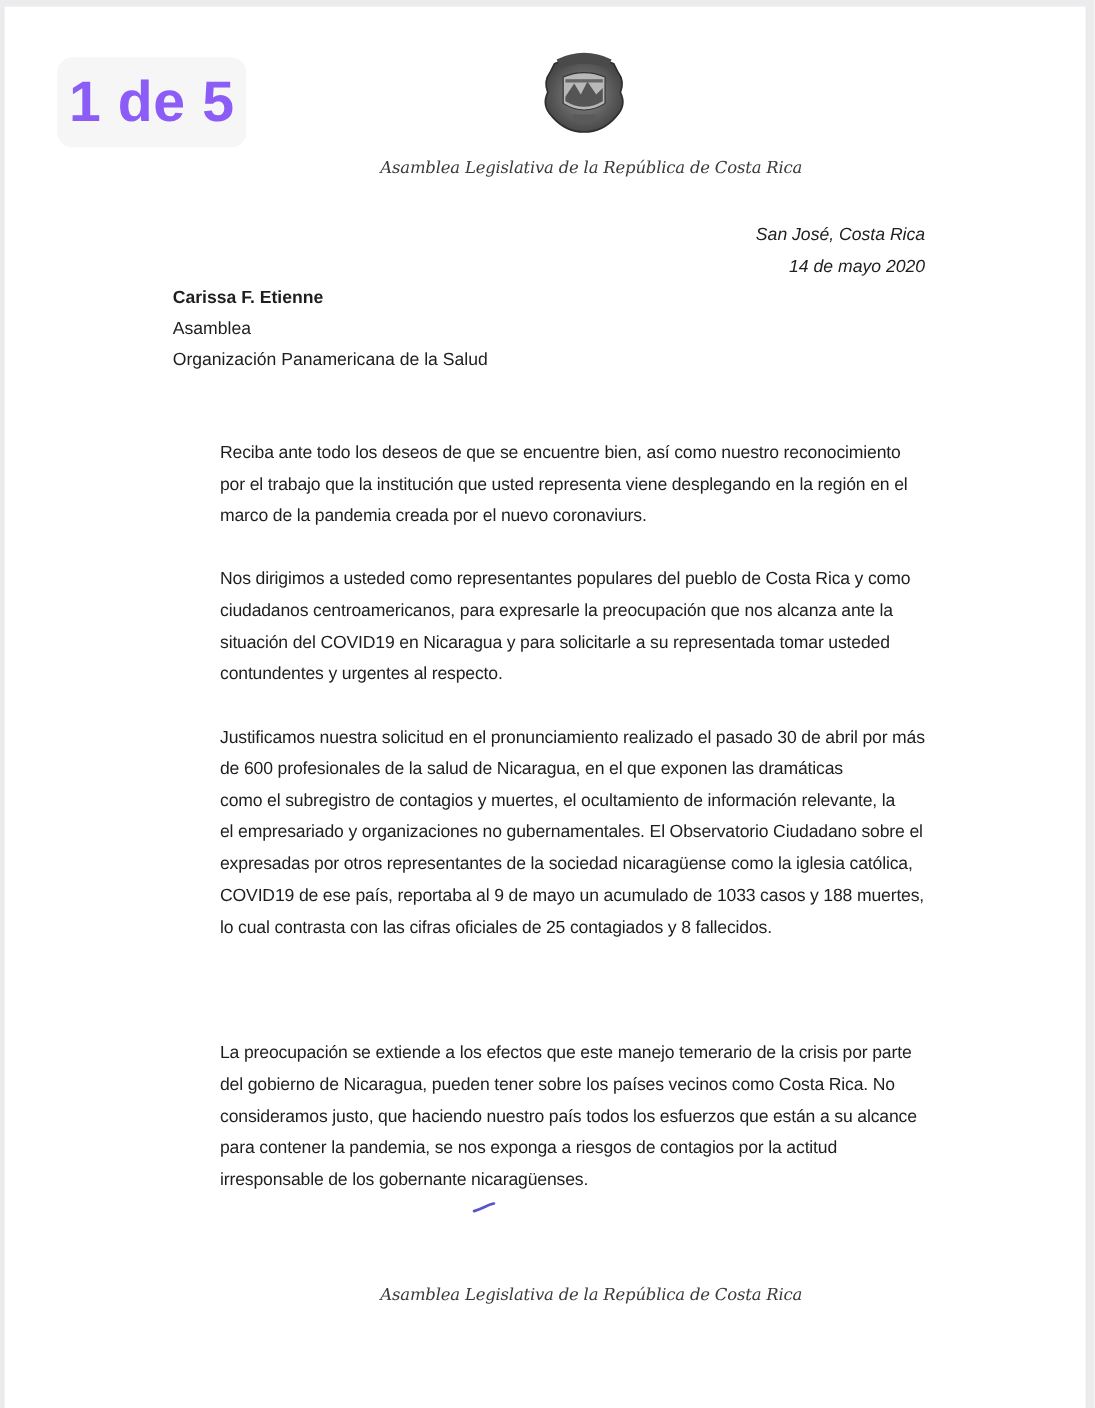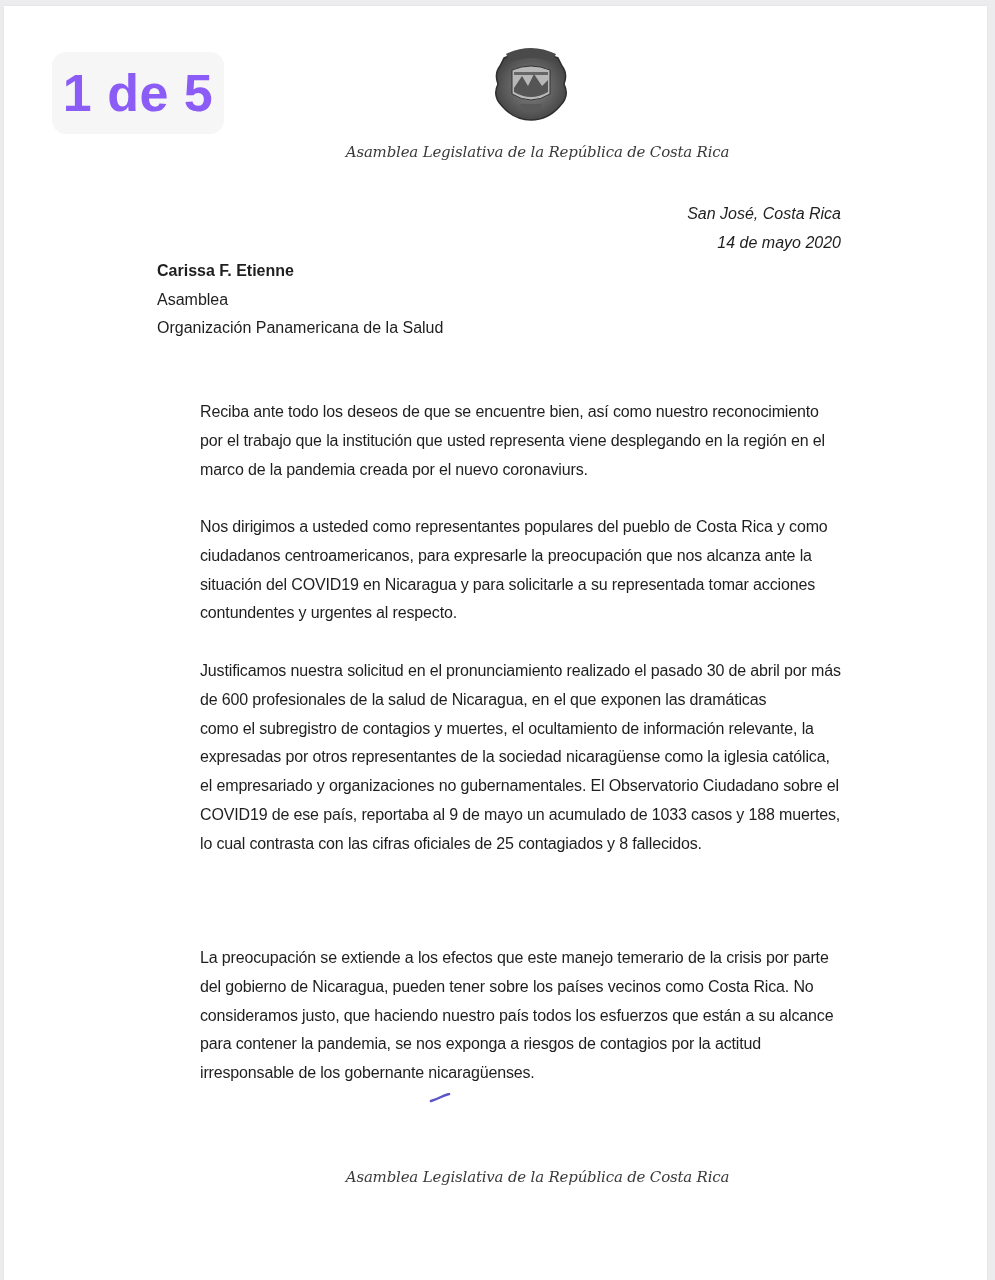--- a/index.html
+++ b/index.html
@@ -92,30 +92,30 @@
 
 <div class="body-text p1">
   <span class="line">Reciba ante todo los deseos de que se encuentre bien, así como nuestro reconocimiento</span>
   <span class="line">por el trabajo que la institución que usted representa viene desplegando en la región en el</span>
   <span class="line">marco de la pandemia creada por el nuevo coronaviurs.</span>
 </div>
 
 <div class="body-text p2">
   <span class="line">Nos dirigimos a usteded como representantes populares del pueblo de Costa Rica y como</span>
   <span class="line">ciudadanos centroamericanos, para expresarle la preocupación que nos alcanza ante la</span>
-  <span class="line">situación del COVID19 en Nicaragua y para solicitarle a su representada  tomar acciones</span>
+  <span class="line">situación del COVID19 en Nicaragua y para solicitarle a su representada  tomar usteded</span>
   <span class="line">contundentes y urgentes al respecto.</span>
 </div>
 
 <div class="body-text p3">
   <span class="line">Justificamos nuestra solicitud en el pronunciamiento realizado el pasado 30 de abril por más</span>
   <span class="line">de 600 profesionales de la salud de Nicaragua, en el que exponen las dramáticas</span>
   <span class="line">como el subregistro de contagios y muertes, el ocultamiento de información relevante, la</span>
+  <span class="line">el empresariado y organizaciones no gubernamentales. El Observatorio Ciudadano sobre el</span>
   <span class="line">expresadas por otros representantes de la sociedad nicaragüense como la iglesia católica,</span>
-  <span class="line">el empresariado y organizaciones no gubernamentales. El Observatorio Ciudadano sobre el</span>
   <span class="line">COVID19 de ese país, reportaba al 9 de mayo un acumulado de 1033 casos y 188 muertes,</span>
   <span class="line">lo cual contrasta con las cifras oficiales de 25 contagiados y 8 fallecidos.</span>
 </div>
 
 <div class="body-text p4">
   <span class="line">La preocupación se extiende a los efectos que este manejo temerario de la crisis por parte</span>
   <span class="line">del gobierno de Nicaragua, pueden tener sobre los países vecinos como Costa Rica. No</span>
   <span class="line">consideramos justo, que haciendo nuestro país todos los esfuerzos que están a su alcance</span>
   <span class="line">para contener la pandemia, se nos exponga a riesgos de contagios por la actitud</span>
   <span class="line">irresponsable de los gobernante nicaragüenses.</span>

